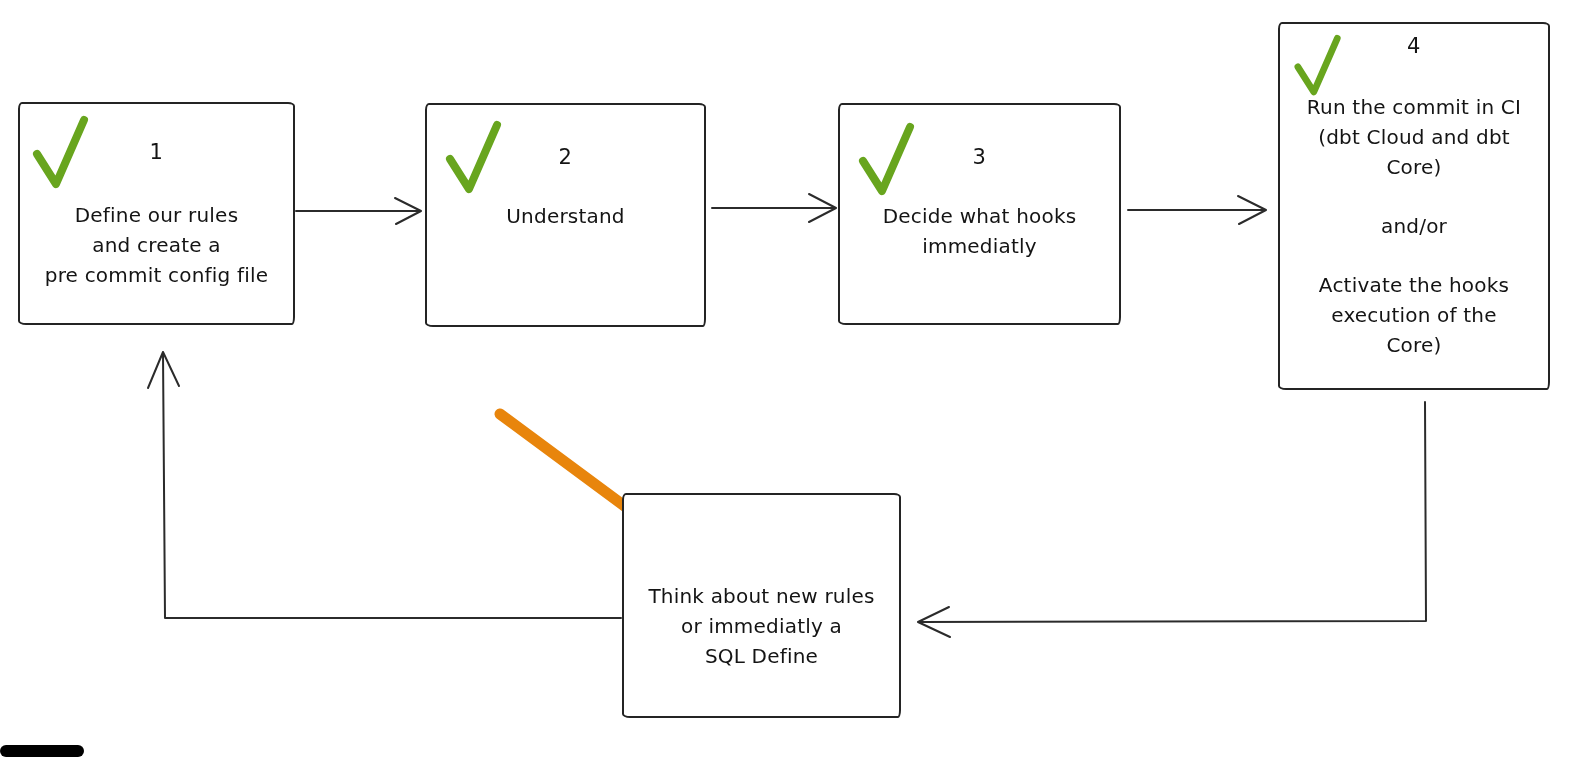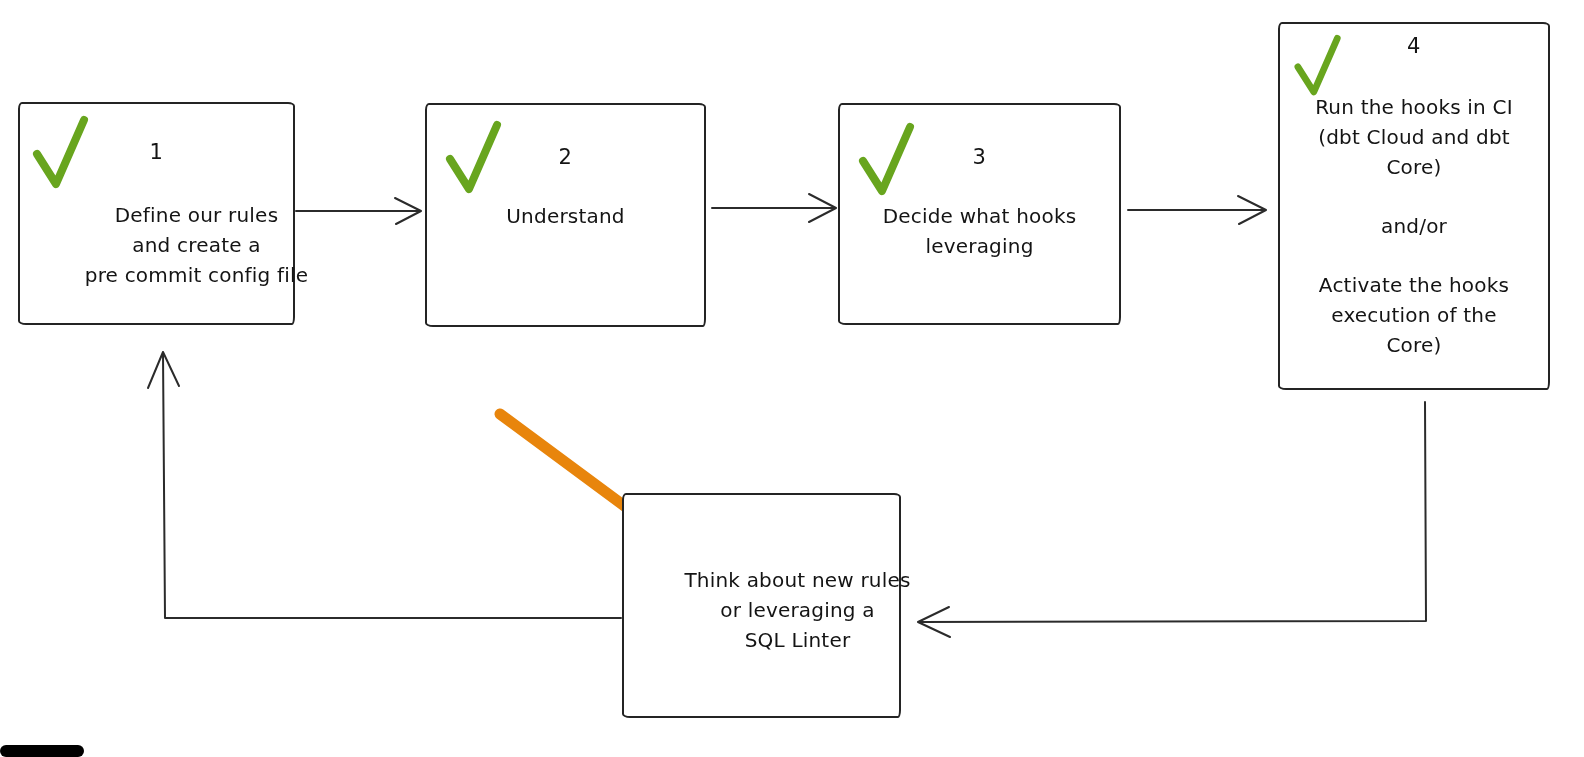--- a/index.html
+++ b/index.html
@@ -127,21 +127,21 @@
       <path class="orange-stroke" d="M500,414 L642,519"></path>
       <path class="orange-fill" d="M670,538 L627,531 L648,503 Z"></path>
     </g>
   </svg>
 
   <div class="box" style="left:18px; top:102px; width:277px; height:223px;">
     <svg class="check" style="left:10px; top:8px;" width="62" height="82" viewBox="0 0 62 82">
       <polyline points="7,42 26,72 54,8"></polyline>
     </svg>
     <div class="num" style="top:36px;">1</div>
-    <div class="txt" style="top:96px;padding-left:40px;">
+    <div class="txt" style="top:96px;">
       <div>Define our rules</div>
       <div>and create a</div>
       <div>pre commit config file</div>
     </div>
   </div>
 
   <div class="box" style="left:425px; top:103px; width:281px; height:224px;">
     <svg class="check" style="left:16px; top:12px;" width="62" height="82" viewBox="0 0 62 82">
       <polyline points="7,42 26,72 54,8"></polyline>
     </svg>
@@ -151,45 +151,45 @@
     </div>
   </div>
 
   <div class="box" style="left:838px; top:103px; width:283px; height:222px;">
     <svg class="check" style="left:16px; top:14px;" width="62" height="82" viewBox="0 0 62 82">
       <polyline points="7,42 26,72 54,8"></polyline>
     </svg>
     <div class="num" style="top:40px;">3</div>
     <div class="txt" style="top:96px;">
       <div>Decide what hooks</div>
-      <div>leveraging</div>
+      <div>immediatly</div>
     </div>
   </div>
 
   <div class="box" style="left:1278px; top:22px; width:272px; height:368px;">
     <svg class="check" style="left:12px; top:6px;" width="52" height="72" viewBox="0 0 62 82">
       <polyline points="7,42 26,72 54,8"></polyline>
     </svg>
     <div class="num" style="top:10px;">4</div>
     <div class="txt" style="top:68px;">
-      <div>Run the hooks in CI</div>
+      <div>Run the commit in CI</div>
       <div>(dbt Cloud and dbt</div>
       <div>Core)</div>
       <div class="gap"></div>
       <div>and/or</div>
       <div class="gap"></div>
       <div>Activate the hooks</div>
       <div>execution of the</div>
       <div>Core)</div>
     </div>
   </div>
 
   <div class="box" style="left:622px; top:493px; width:279px; height:225px;">
-    <div class="txt" style="top:70px;padding-left:36px;">
+    <div class="txt" style="top:86px;">
       <div>Think about new rules</div>
-      <div>or leveraging a</div>
-      <div>SQL Linter</div>
+      <div>or immediatly a</div>
+      <div>SQL Define</div>
     </div>
   </div>
 
   <div class="corner-bar"></div>
 
 </div>
 
 </body></html>

